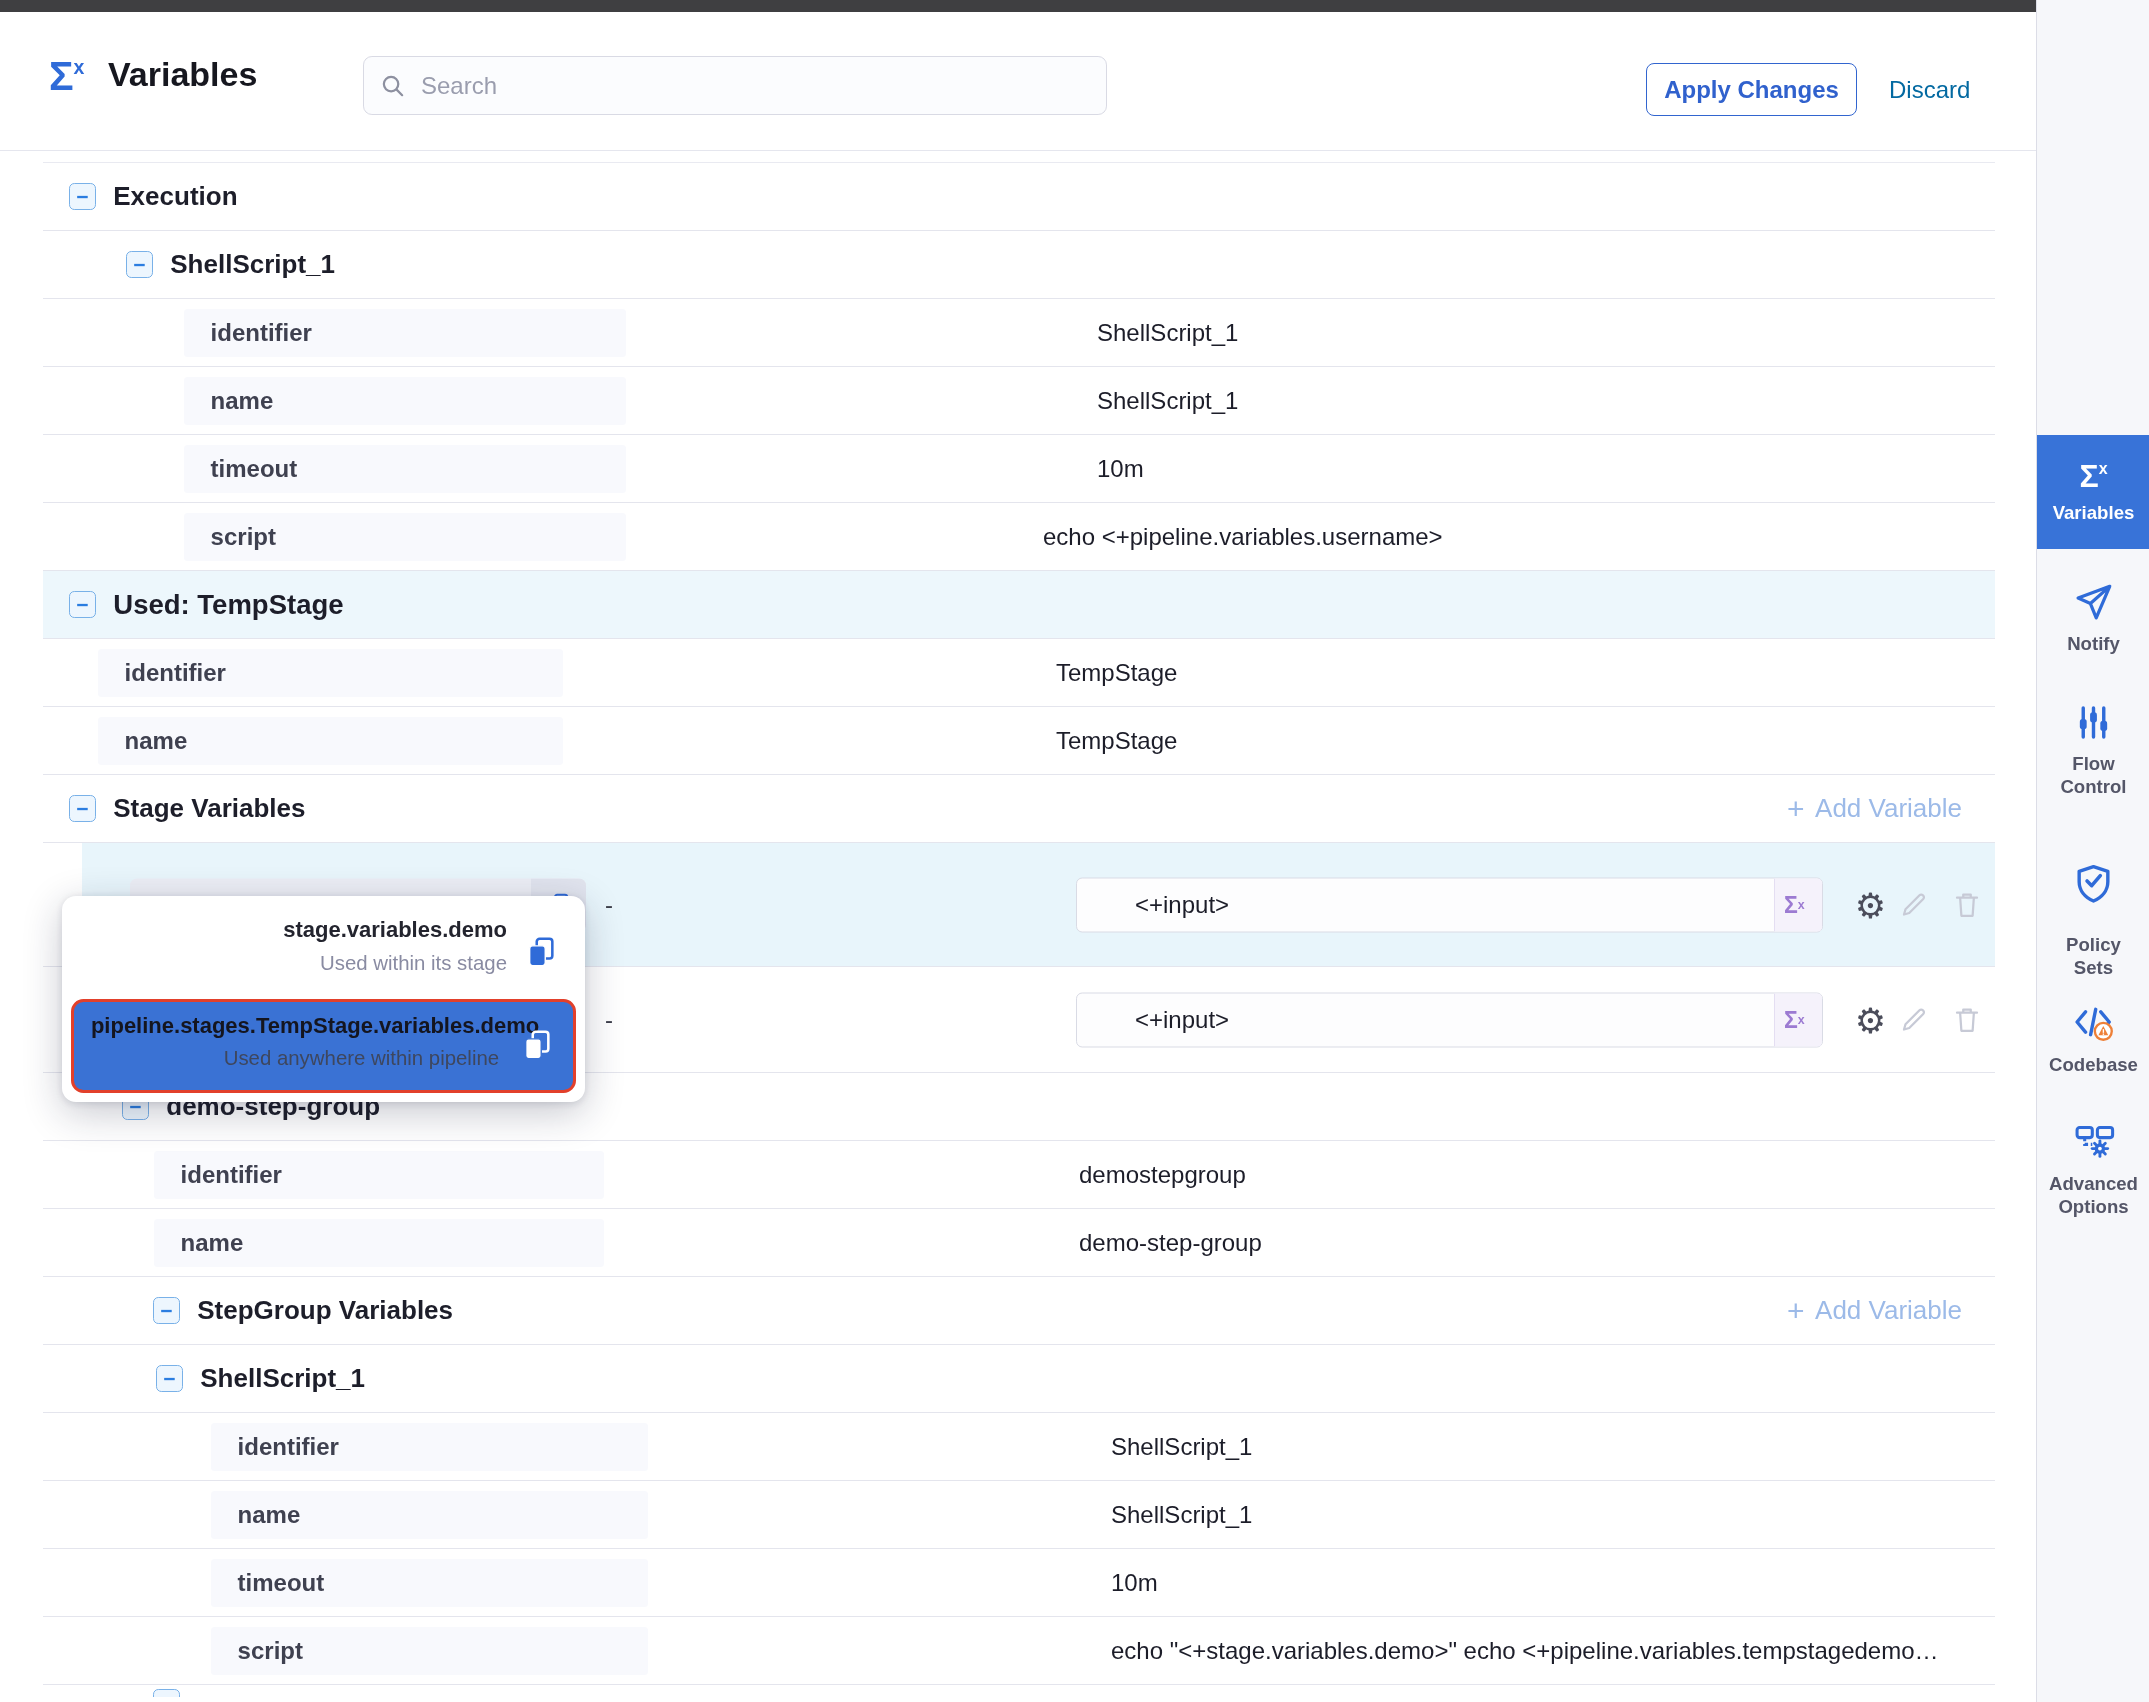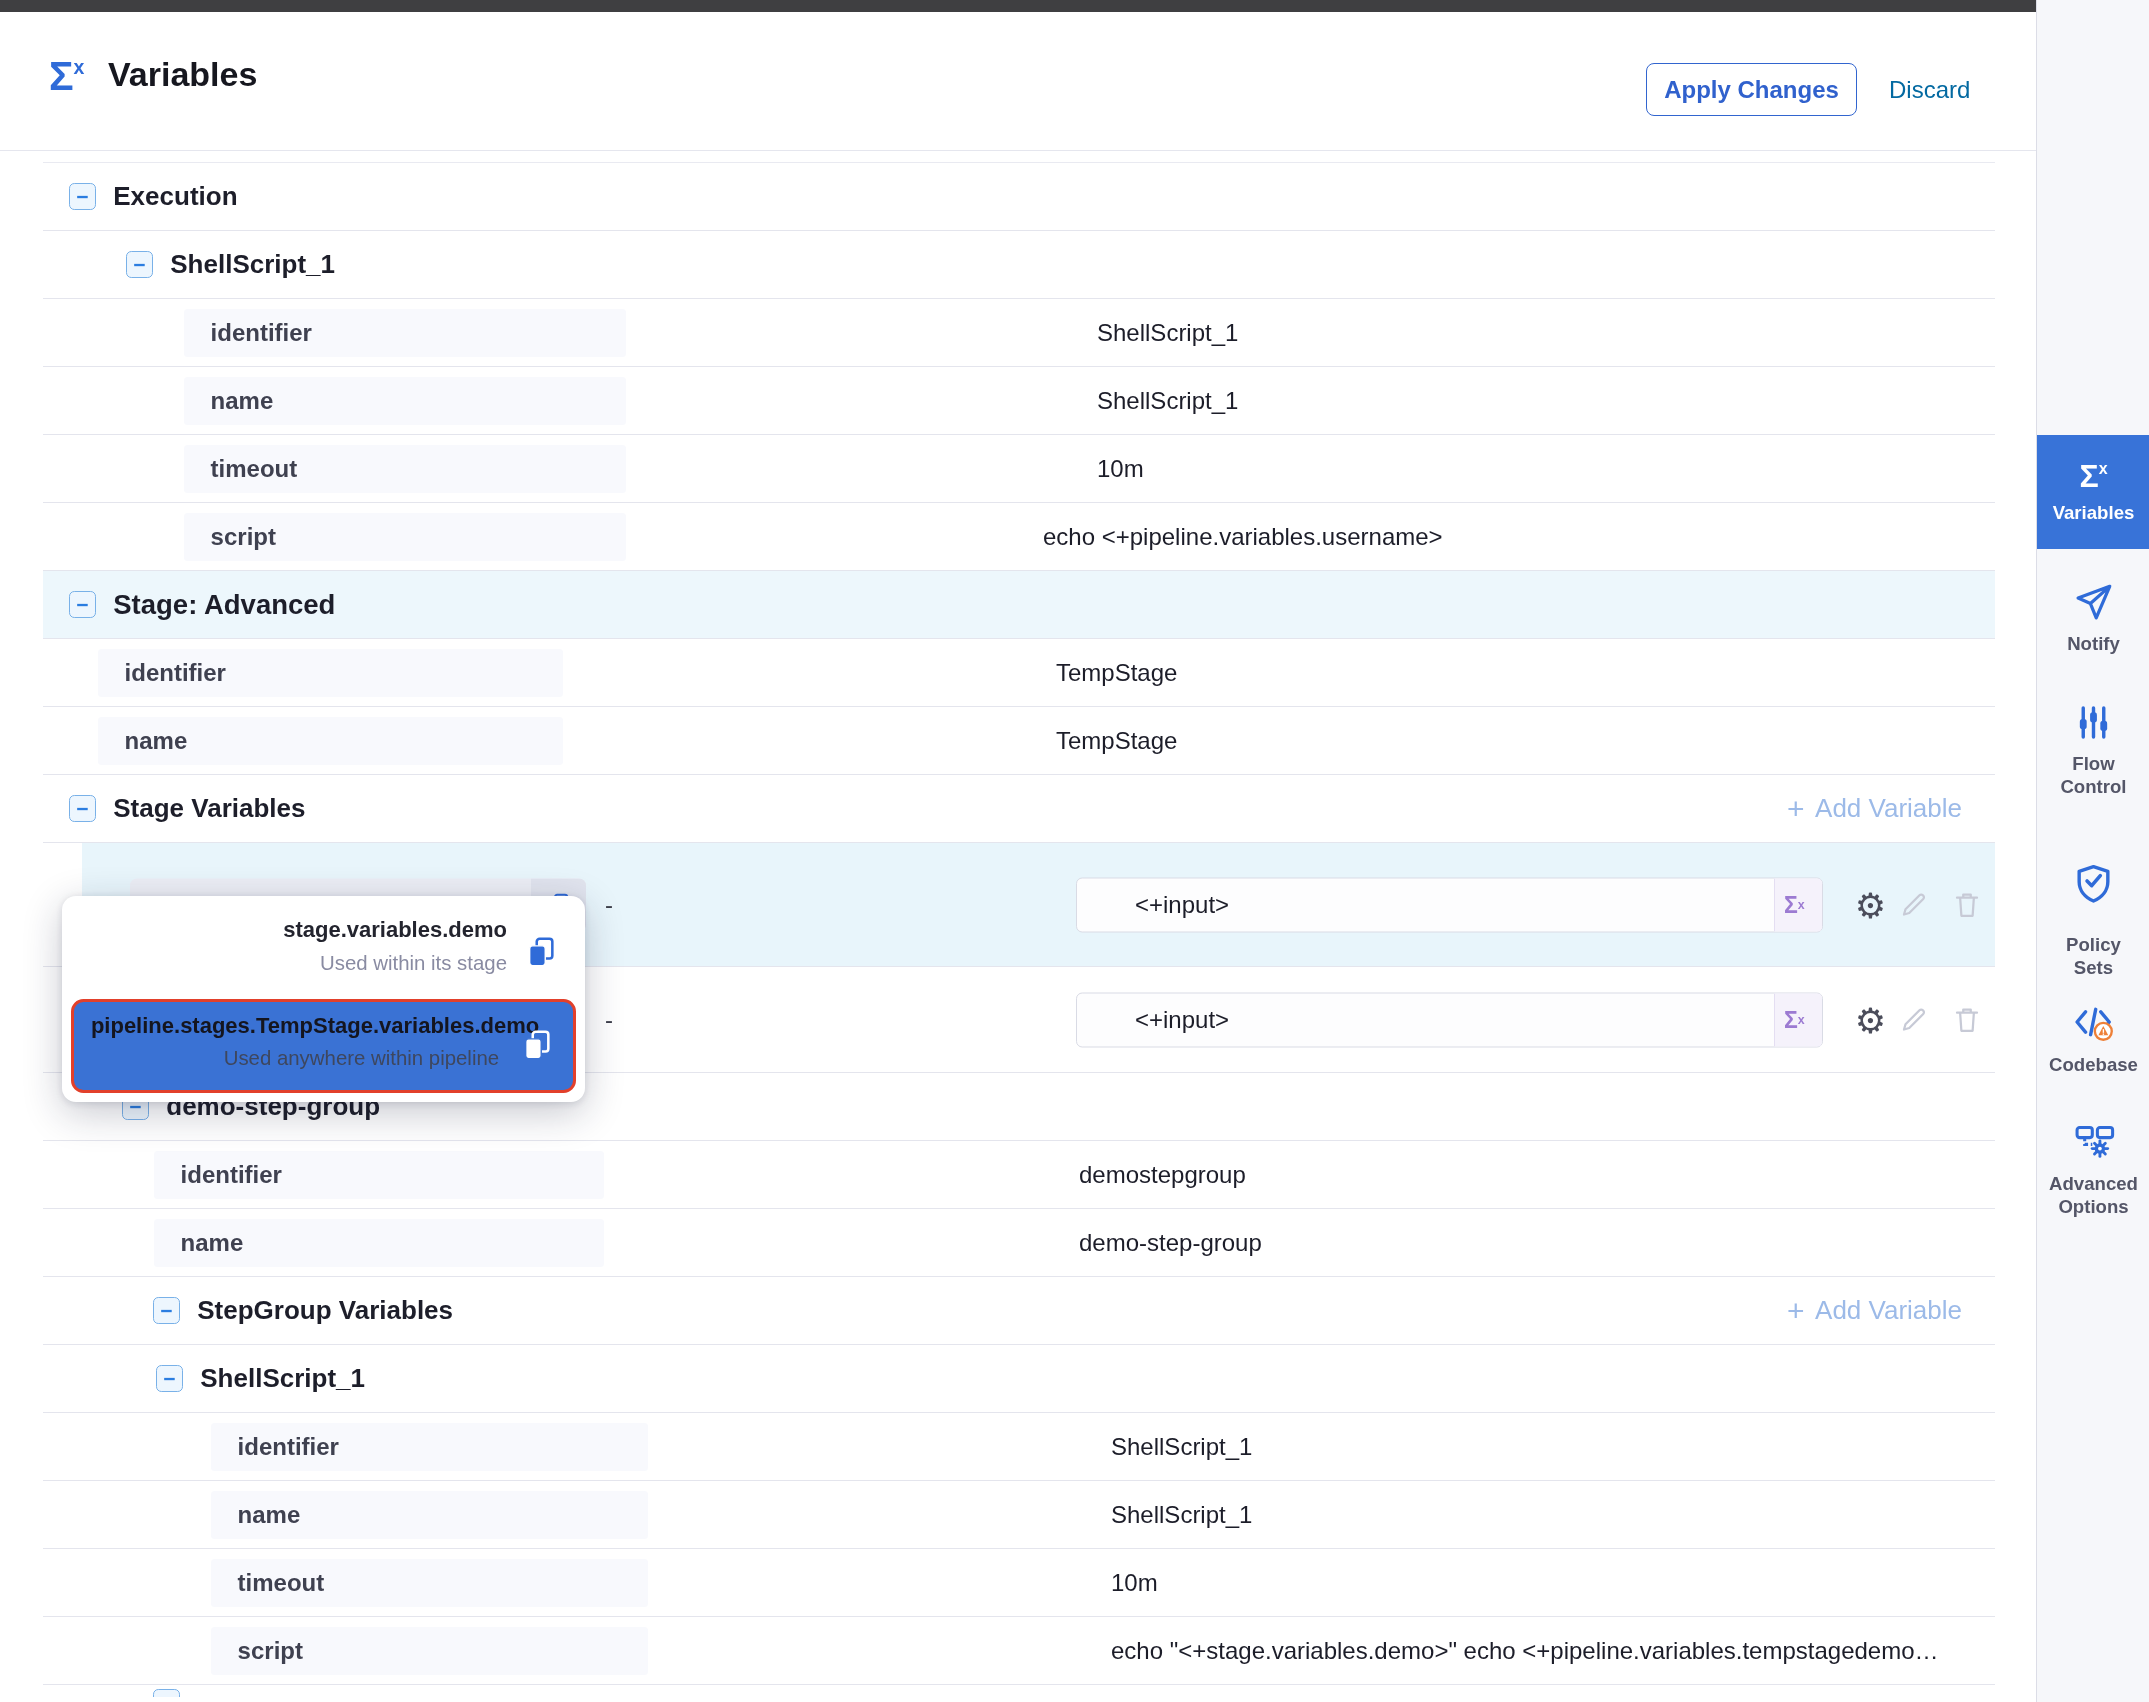--- a/index.html
+++ b/index.html
@@ -101,20 +101,27 @@
 <div class="screen">
 
   <div class="topstrip"></div>
 
   <div class="header">
     <div class="brand">
       <span class="sg1">Σ</span>
         <span class="sg2">x</span>
     </div>
     <div class="title">Variables</div>
+    <div class="search">
+      <svg width="26.6" height="26.6" viewBox="0 0 24 24">
+        <circle cx="10" cy="10" r="6.5" fill="none" stroke="#8d90a0" stroke-width="2"></circle>
+        <line x1="15" y1="15" x2="20" y2="20" stroke="#8d90a0" stroke-width="2" stroke-linecap="round"></line>
+      </svg>
+      <input type="text" placeholder="Search" style="">
+    </div>
     <div class="applybtn">
       <span>Apply Changes</span>
     </div>
     <div class="discard">
       <span>Discard</span>
     </div>
   </div>
 
   <div class="sidebar">
     <div class="side-item selected" style="top:435px;height:114px;">
@@ -224,21 +231,21 @@
       <div class="lbox" style="left:141px;width:442px;">
           <span>script</span>
         </div>
       <span class="val" style="left:1000px;">echo &lt;+pipeline.variables.username&gt;</span>
     </div>
 
     <div class="row h77 stagebg">
       <span class="clp" style="margin-left:26px;">
           <span>−</span>
         </span>
-      <span class="sec-label">Stage: Advanced</span>
+      <span class="sec-label">Used: TempStage</span>
     </div>
 
     <div class="row h77">
       <div class="lbox" style="left:55px;width:465px;">
           <span>identifier</span>
         </div>
       <span class="val" style="left:1013px;">TempStage</span>
     </div>
     <div class="row h77">
       <div class="lbox" style="left:55px;width:465px;">

